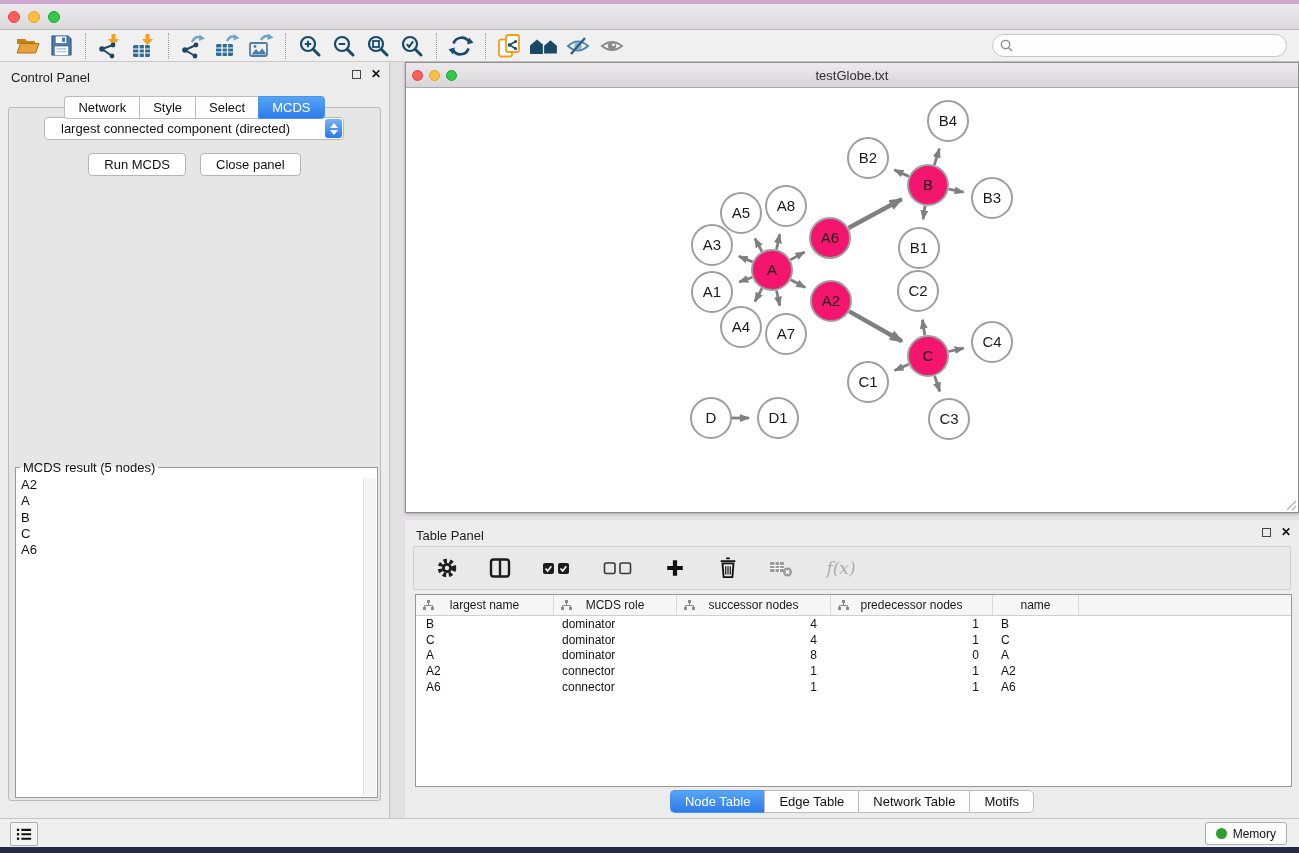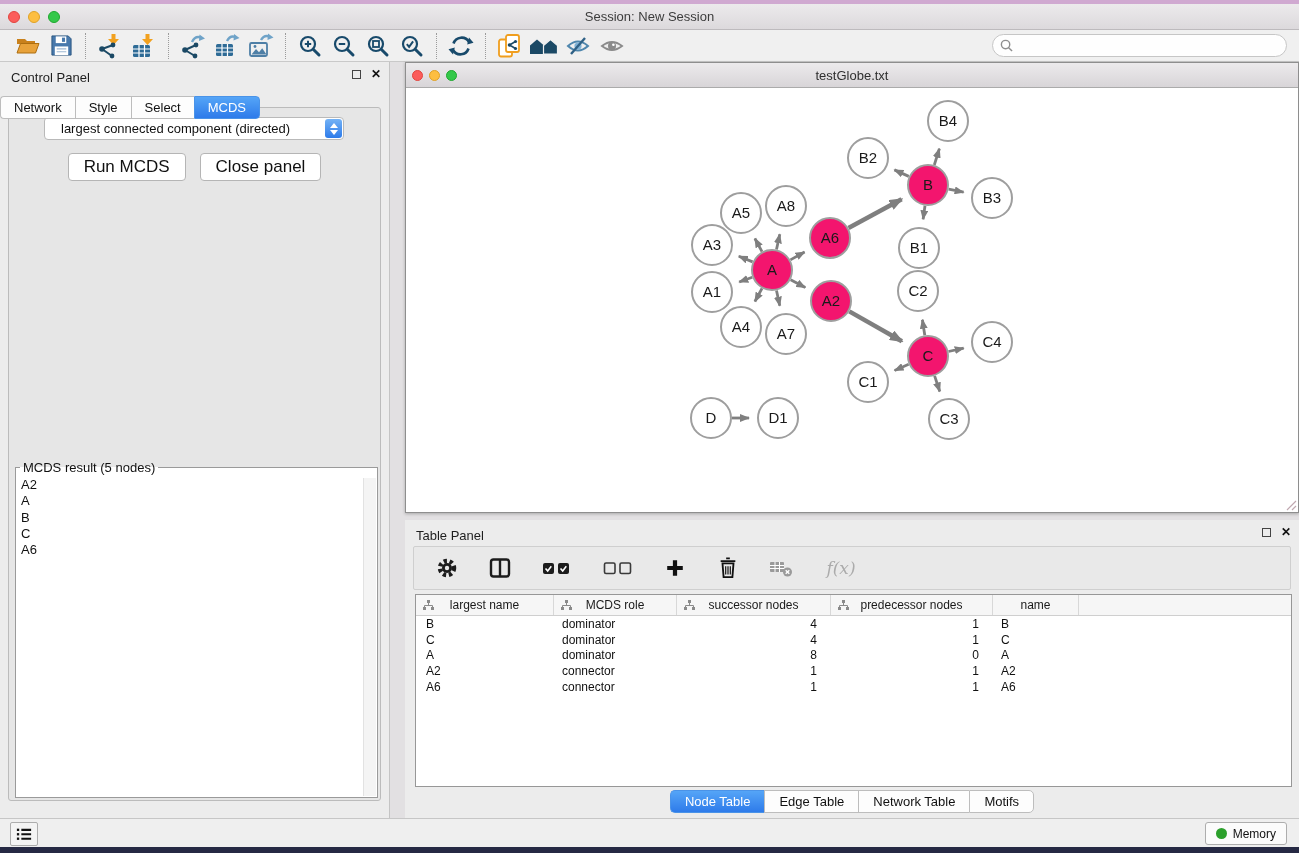--- a/index.html
+++ b/index.html
@@ -30,39 +30,39 @@
 
   
   .control-panel { position:absolute; left:0; top:62px; width:390px; height:756px; background:#ECECEC;
     border-right:1px solid #C4C4C4; }
   .panel-head { position:relative; height:30px; display:flex; align-items:center; }
   .panel-head .panel-title { font-size:13px; color:#1E1E1E; margin-left:11px; }
   .panel-icons { position:absolute; right:8px; top:8px; display:flex; gap:10px; align-items:center; }
   .float-ic { width:9px; height:9px; border:1.5px solid #444; display:inline-block; }
   .close-ic { font-size:12px; font-weight:700; color:#111; line-height:9px; }
 
-  .ctl-tabs { position:absolute; left:0; right:0; top:34px; display:flex; justify-content:flex-start; z-index:2; }
+  .ctl-tabs { position:absolute; left:0; right:0; top:34px; display:flex; justify-content:center; z-index:2; }
   .ctl-tabs .seg { font-size:13px; padding:3px 13px; background:#FDFDFD; border:1px solid #BDBDBD;
     border-right:none; color:#111; }
   .ctl-tabs .seg:first-child { border-radius:4px 0 0 4px; }
   .ctl-tabs .seg:last-child { border-radius:0 4px 4px 0; border-right:1px solid #BDBDBD; }
   .ctl-tabs .seg.active { background:linear-gradient(#55A5F7,#2E7BEA); color:#fff; border-color:#4A93E8; }
 
   .ctl-body { position:absolute; left:8px; right:8px; top:45px; bottom:17px; background:#E6E6E6;
     border:1px solid #BBBBBB; border-radius:3px; }
   .opt-label { text-align:center; font-size:13px; color:#111; margin-top:33px; }
   .dropdown { position:relative; margin:9px 36px 0 35px; height:23px; background:#FFFFFF;
     border:1px solid #B9B9B9; border-radius:4px; display:flex; align-items:center; }
   .dropdown .value { font-size:13px; color:#111; margin-left:16px; white-space:nowrap; }
   .dropdown .stepper { position:absolute; right:1px; top:1px; bottom:1px; width:17px; border-radius:3px;
     background:linear-gradient(#74B2F5,#2D7BEA); display:flex; flex-direction:column; align-items:center; justify-content:center; gap:2px; }
   .tri-up { width:0; height:0; border-left:4px solid transparent; border-right:4px solid transparent; border-bottom:5px solid #fff; }
   .tri-down { width:0; height:0; border-left:4px solid transparent; border-right:4px solid transparent; border-top:5px solid #fff; }
   .btn-row { display:flex; justify-content:center; gap:14px; margin-top:13px; }
-  .mac-btn { font-size:17px; color:#111; background:#FFFFFF; border:1px solid #B5B5B5; border-radius:4px;
+  .mac-btn { font-size:13px; color:#111; background:#FFFFFF; border:1px solid #B5B5B5; border-radius:4px;
     padding:3px 15px; font-family:"Liberation Sans", sans-serif; }
 
   .result-box { position:absolute; left:6px; right:2px; top:352px; bottom:2px; background:#FFFFFF;
     border:1px solid #9A9A9A; }
   .result-box legend { font-size:13px; color:#111; margin-left:4px; padding:0 3px; }
   .result-list { font-size:13px; color:#111; padding:2px 0 0 5px; line-height:16.3px; }
   .result-scroll { position:absolute; top:3px; right:1px; bottom:1px; width:13px; background:#F4F4F4; border-left:1px solid #E2E2E2; }
 
   
   .net-window { position:absolute; left:405px; top:62px; width:894px; height:451px;
@@ -111,21 +111,20 @@
 <div class="screen">
 
   <div class="top-strip"></div>
 
   <div class="titlebar">
     <div class="lights">
       <span class="light red"></span>
       <span class="light yellow"></span>
       <span class="light green"></span>
     </div>
-    <div class="title">Session: New Session</div>
   </div>
 
   <div class="toolbar">
     <span class="tbtn">
       <svg width="25" height="23" viewBox="0 0 25 23">
         <path d="M2 5 h8 l2 2 h8 v3 H2 Z" fill="#C9811C"></path>
         <path d="M2 19 L5.5 9.5 H24 L20.5 19 Z" fill="#E8A23A" stroke="#AD6E10" stroke-width="1"></path>
       </svg>
     </span>
     <span class="tbtn">

